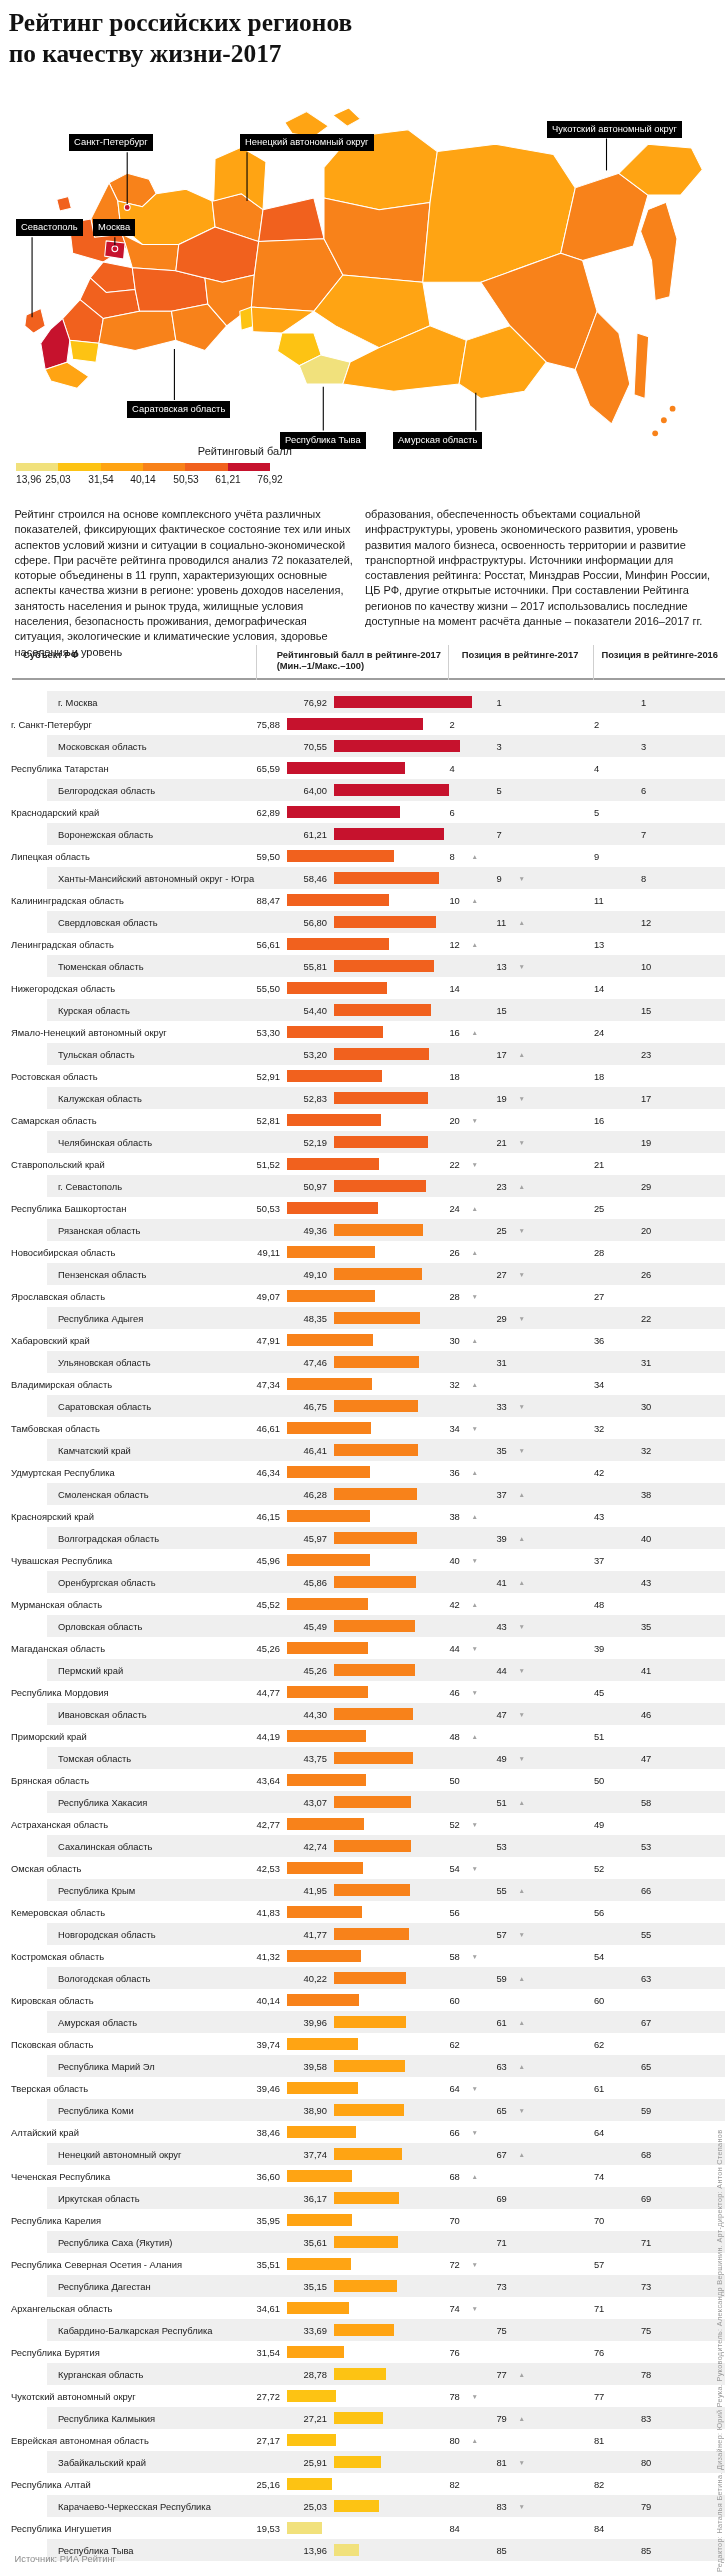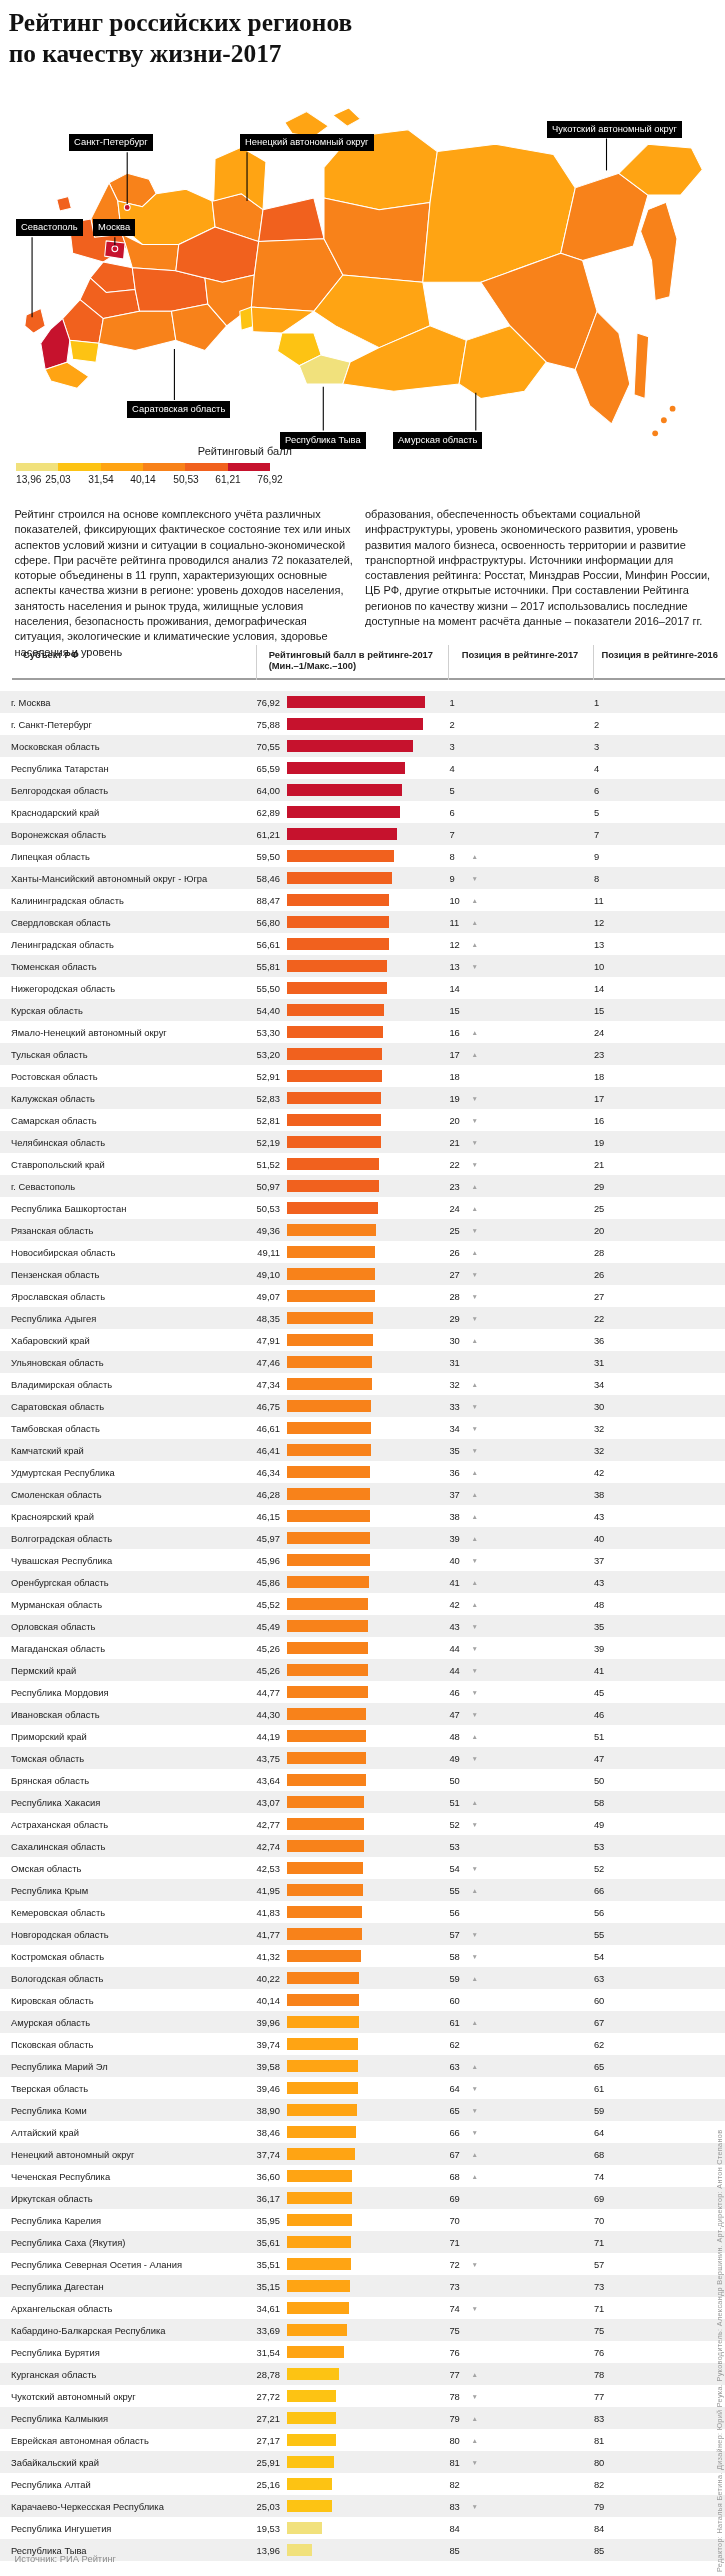--- a/index.html
+++ b/index.html
@@ -33,26 +33,26 @@
   
   .intro-col { position:absolute; top:507px; font-size:11px; line-height:15.3px; color:#1a1a1a; text-align:left; }
   #intro1 { left:14.5px; width:340px; }
   #intro2 { left:365px; width:347px; }
 
   
   .thead { position:absolute; left:12px; top:645px; width:724px; height:35px; border-bottom:2.9px solid #9e9e9e; font-size:9.4px; color:#222; font-weight:bold; display:flex; }
   .th { padding-top:4.4px; }
   .th-b { border-left:0.7px solid #cfcfcf; height:35px; }
   .th1 { width:244px; padding-left:11px; }
-  .th2 { width:193px; padding-left:12px; }
+  .th2 { width:193px; padding-left:20px; }
   .th3 { width:145px; padding-left:12.4px; }
   .th4 { width:143px; padding-left:7.3px; }
   #rows { position:absolute; left:0; top:691px; width:725px; }
   .t-row { height:22px; display:flex; align-items:center; font-size:9.4px; color:#1a1a1a; }
-  .t-row.odd { background:#efefef; }
+  .t-row.odd { background:#efefef;margin-left:47px; }
   .c-name { width:244px; padding-left:11px; }
   .c-score { width:36px; text-align:right; }
   .c-barwrap { width:149px; padding-left:7.3px; }
   .bar { display:block; height:11.6px; }
   .c-p17 { width:22px; margin-left:20.4px; }
   .c-arrow { width:14.5px; font-size:6.5px; color:#a3a3a3; }
   .c-p16 { margin-left:108px; }
 
   
   .source { position:absolute; left:14.5px; top:2553px; font-size:9.4px; color:#8c8c8c; }

